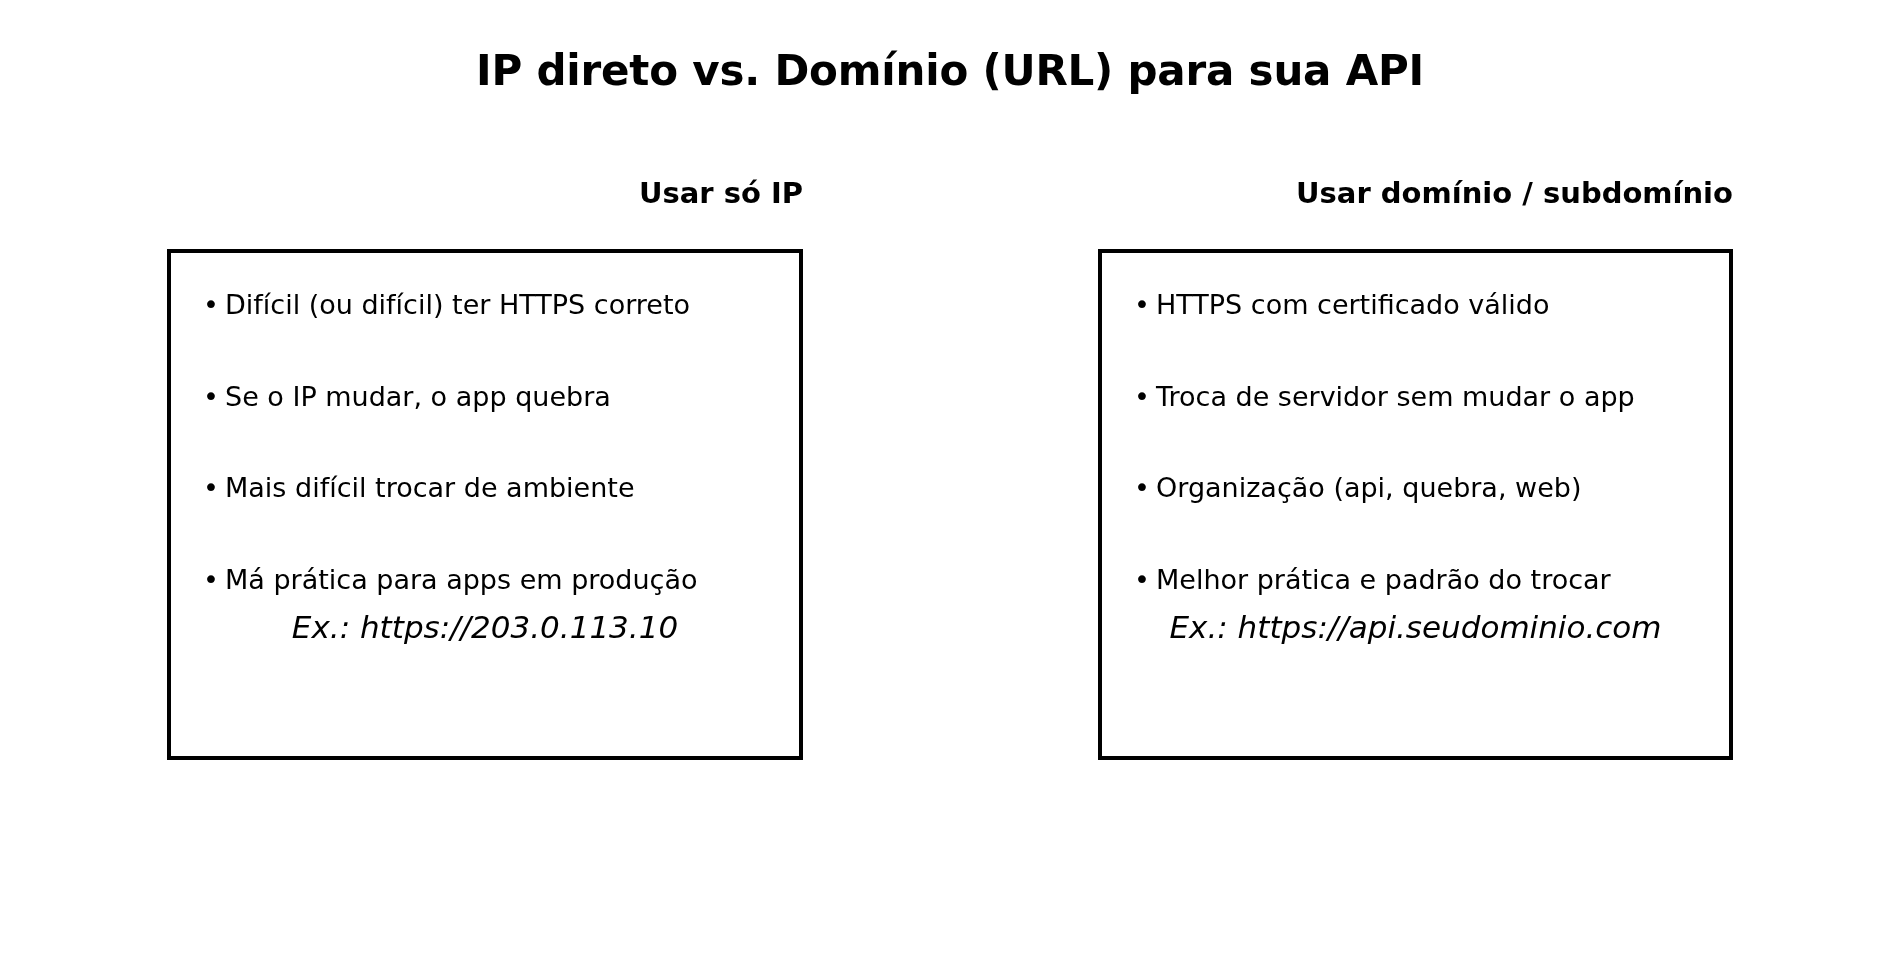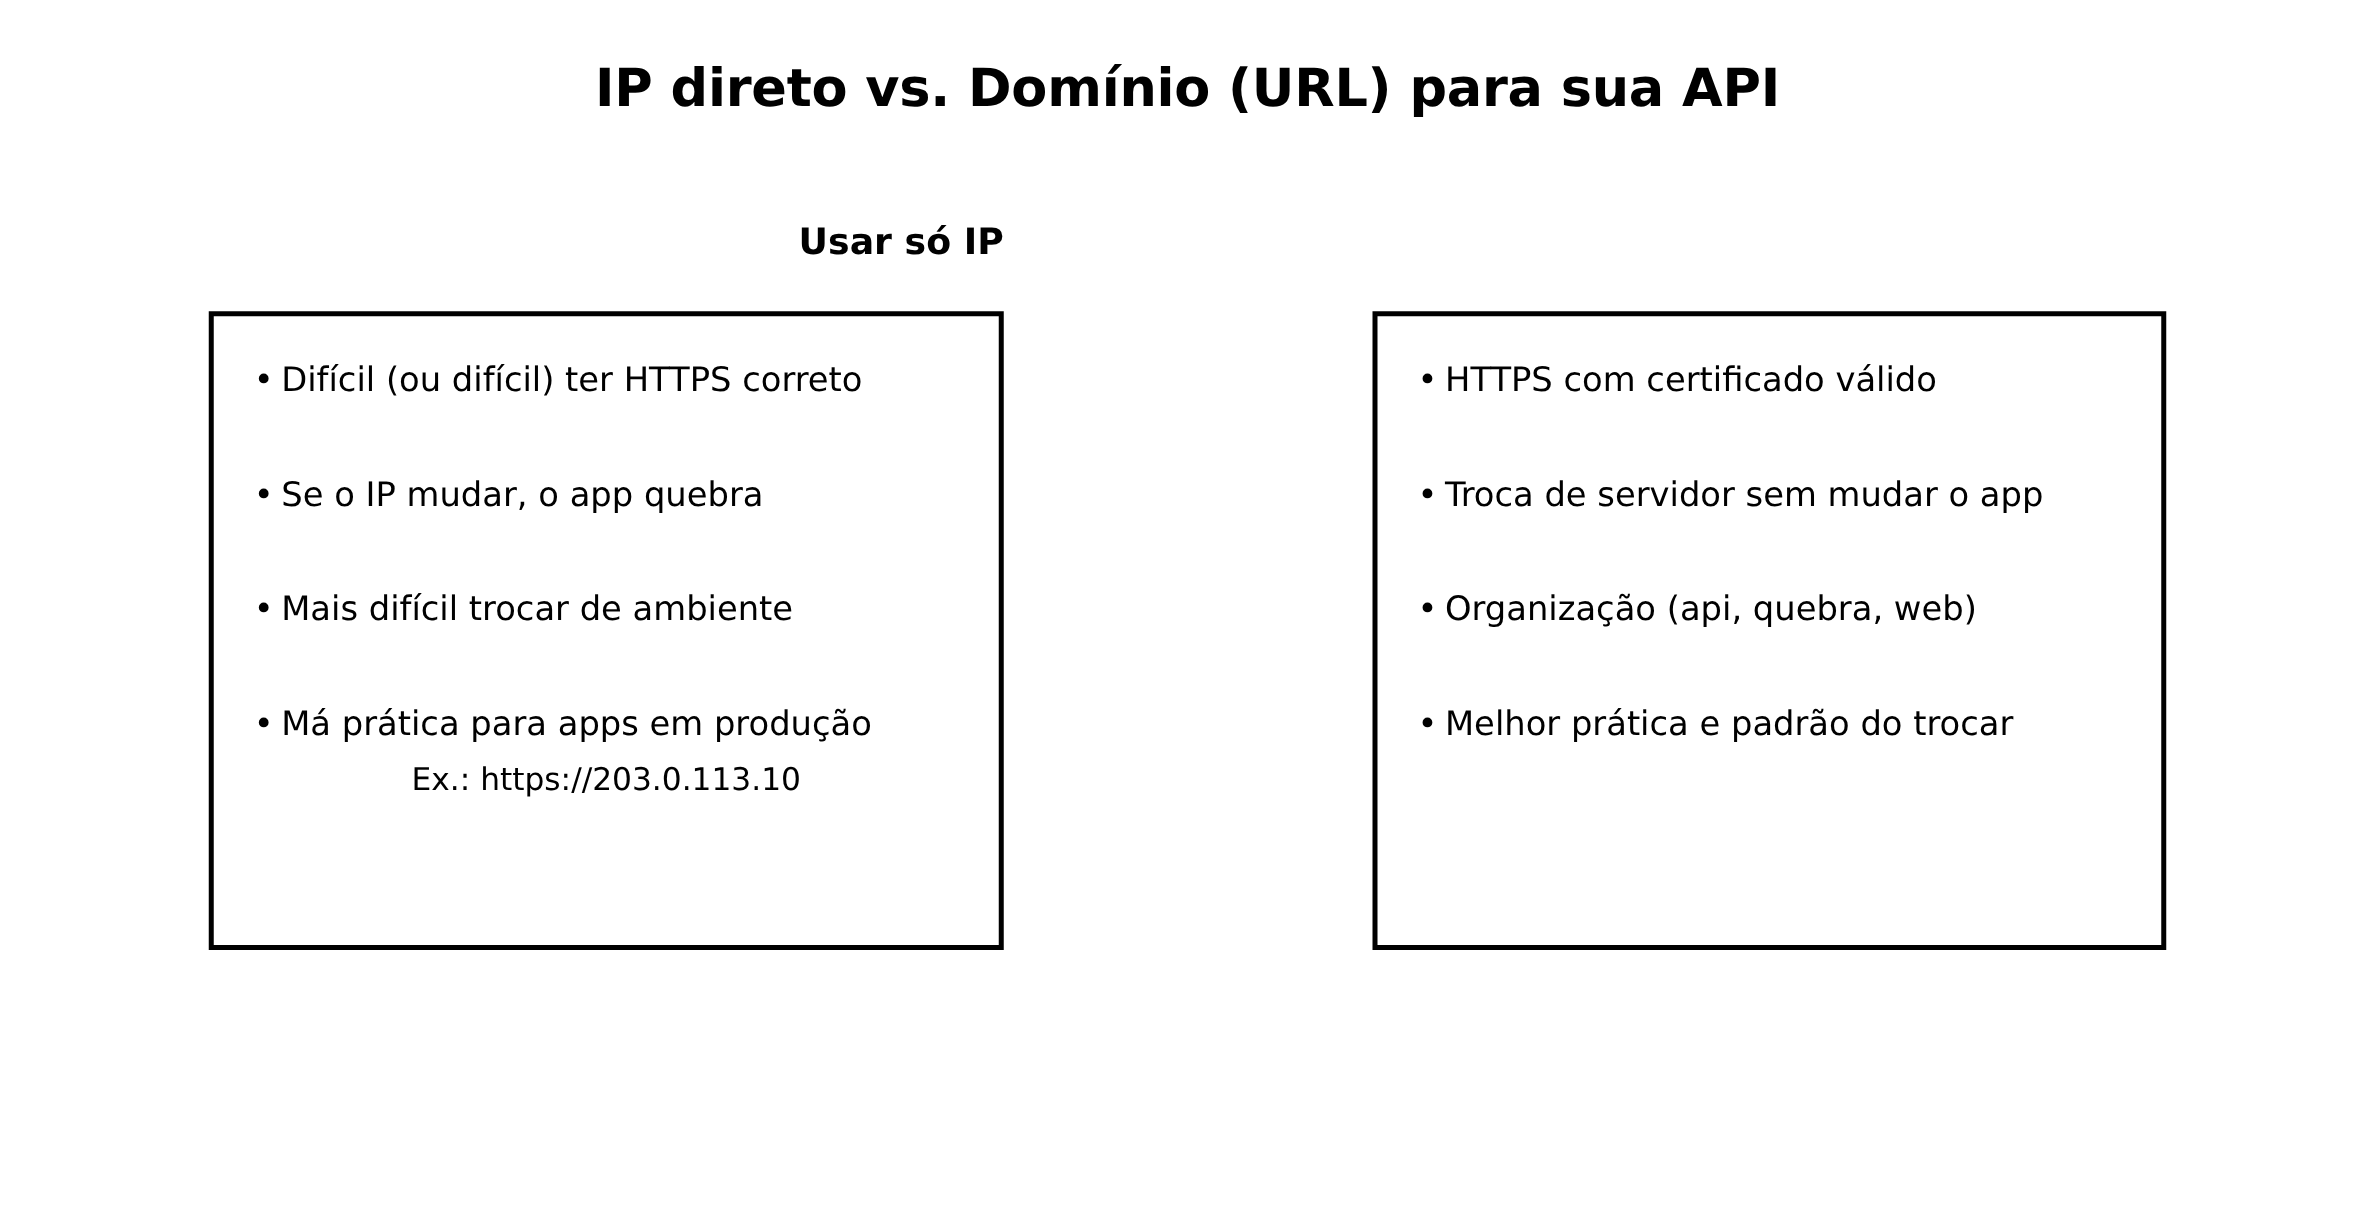--- a/index.html
+++ b/index.html
@@ -92,23 +92,24 @@
   .bullet-item.i1 { top: 128px; }
   .bullet-item.i2 { top: 219px; }
   .bullet-item.i3 { top: 311px; }
 
   .example-line {
     position: absolute;
     left: 0;
     top: 357px;
     width: 100%;
     text-align: center;
-    font-size: 25px;
+    font-size: 31px;
     line-height: 1.15;
     white-space: nowrap;
+    font-style: italic;
   }
 </style>
 </head>
 <body>
 
 <div id="canvas">
 
   <div class="page-title">IP direto vs. Domínio (URL) para sua API</div>
 
   <div class="col-header left">Usar só IP</div>
@@ -128,35 +129,37 @@
         <span class="btext">Mais difícil trocar de ambiente</span>
       </li>
       <li class="bullet-item i3">
         <span class="dot">•</span>
         <span class="btext">Má prática para apps em produção</span>
       </li>
     </ul>
     <div class="example-line">Ex.: https://203.0.113.10</div>
   </div>
 
+  <div class="col-header right">Usar domínio / subdomínio</div>
 
   <div class="panel right">
     <ul class="bullet-list">
       <li class="bullet-item i0">
         <span class="dot">•</span>
         <span class="btext">HTTPS com certificado válido</span>
       </li>
       <li class="bullet-item i1">
         <span class="dot">•</span>
         <span class="btext">Troca de servidor sem mudar o app</span>
       </li>
       <li class="bullet-item i2">
         <span class="dot">•</span>
         <span class="btext">Organização (api, quebra, web)</span>
       </li>
       <li class="bullet-item i3">
         <span class="dot">•</span>
         <span class="btext">Melhor prática e padrão do trocar</span>
       </li>
     </ul>
+    <div class="example-line">Ex.: https://api.seudominio.com</div>
   </div>
 
 </div>
 
 </body></html>

